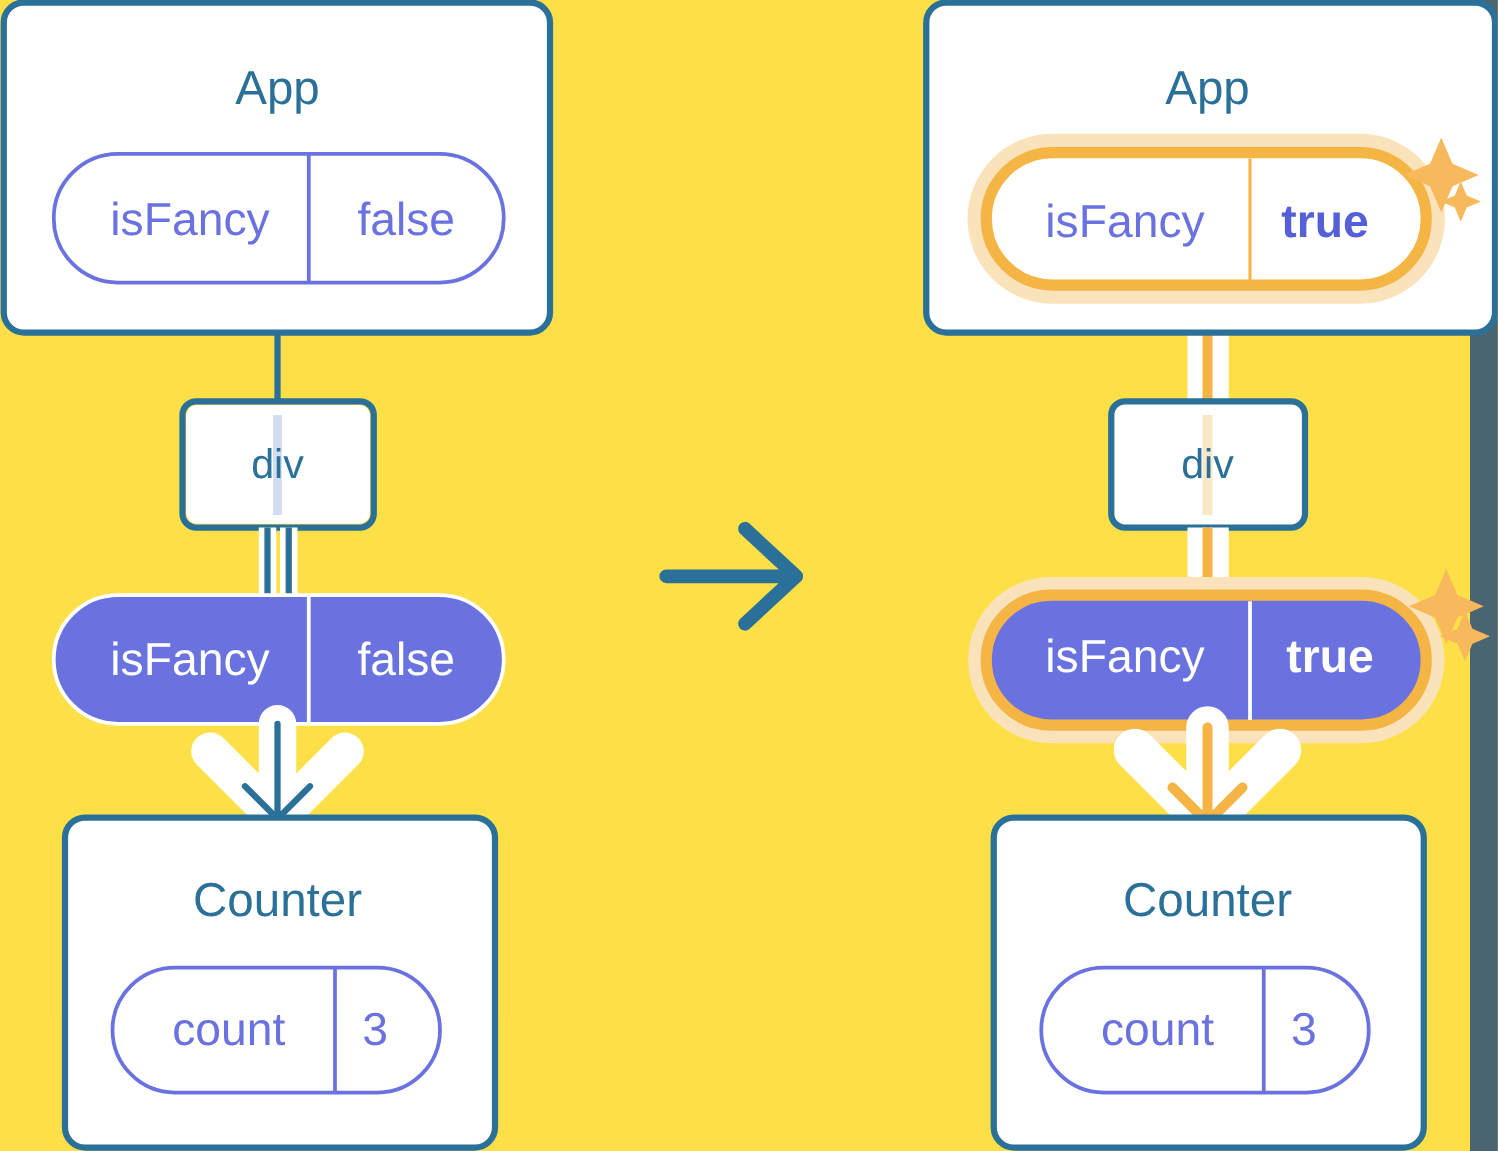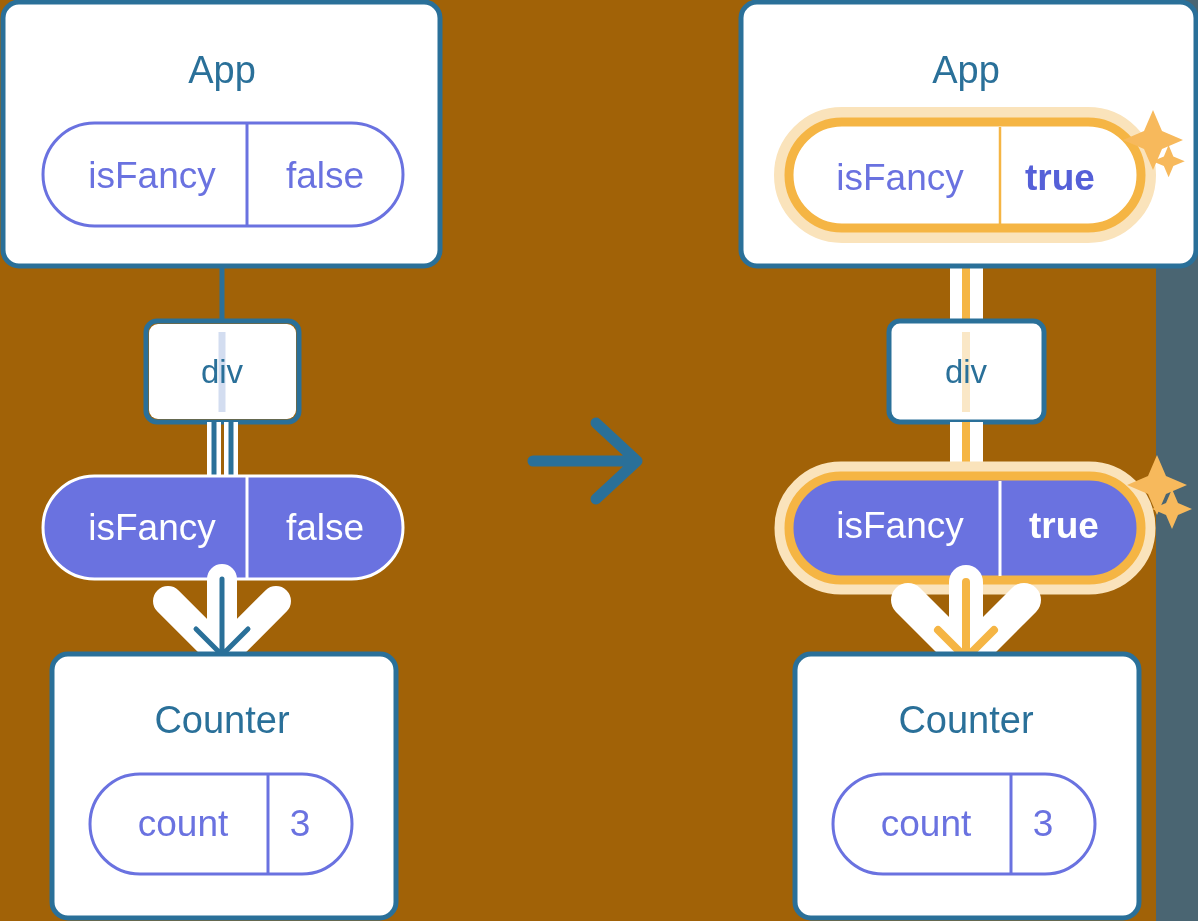--- a/index.html
+++ b/index.html
@@ -10,21 +10,22 @@
   body {
     width: 1198px;
     height: 921px;
     overflow: hidden;
     font-family: "Liberation Sans", sans-serif;
   }
   #stage {
     position: relative;
     width: 1156px;
     height: 921px;
-    background: #a16207;
+    background: #fde047;
+    padding-left: 20px;
   }
   #stage svg {
     position: absolute;
     top: 0;
     left: 0;
     display: block;
   }
   .card-title {
     font-family: "Liberation Sans", sans-serif;
     font-size: 38px;

